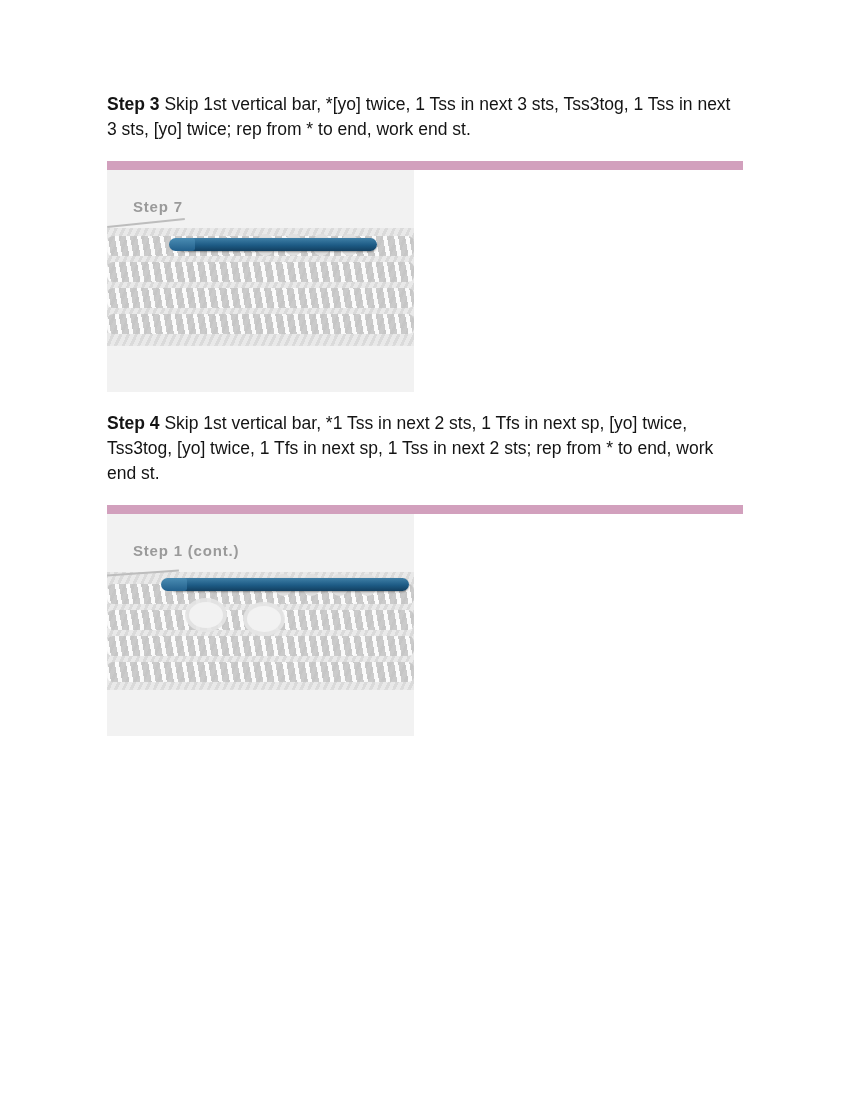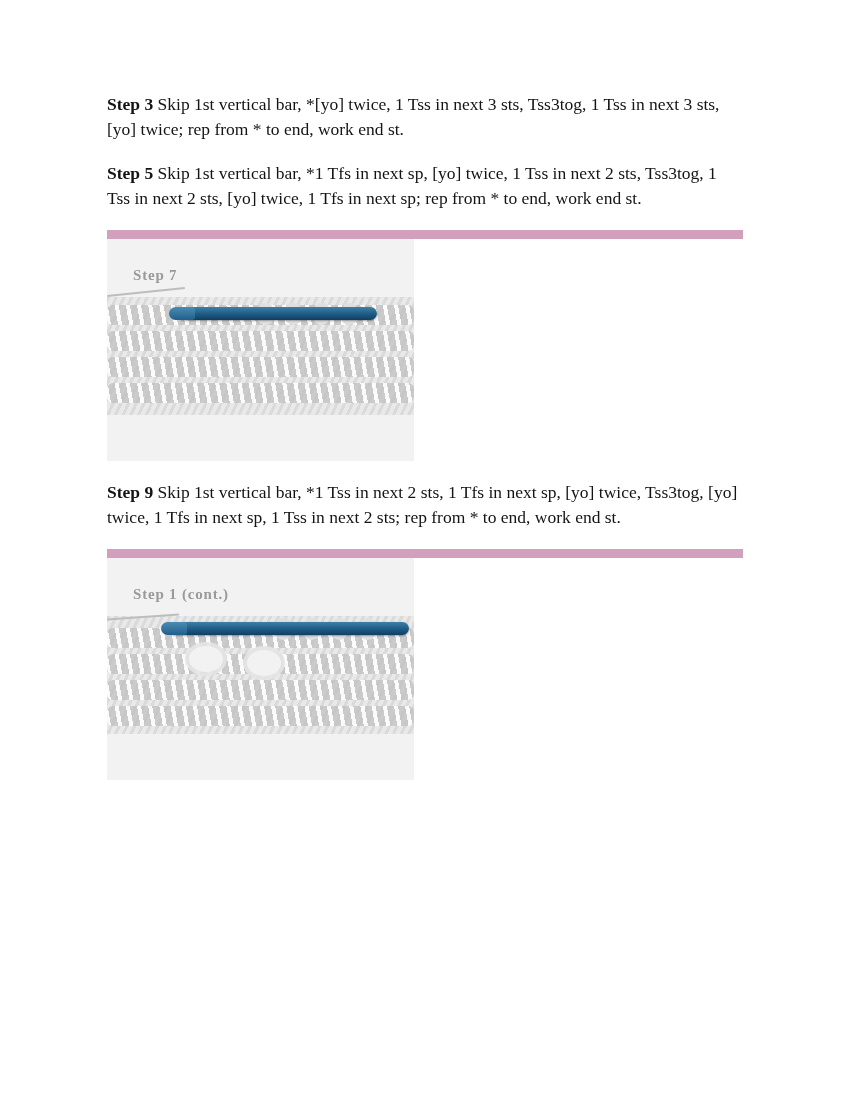--- a/index.html
+++ b/index.html
@@ -12,21 +12,20 @@
     background: #ffffff;
     font-family: "Liberation Sans", sans-serif;
     color: #1a1a1a;
     overflow: hidden;
   }
   .page {
     position: relative;
     width: 677px;
     height: 1100px;
     box-sizing: border-box;
-    font-family: Liberation Serif, serif;
   }
   .content {
     position: absolute;
     left: 107px;
     top: 92px;
     width: 636px;
   }
   .para {
     font-size: 17.5px;
     line-height: 25px;
@@ -139,23 +138,20 @@
 <body>
 
 <div class="page">
   <div class="content">
 
     <p class="para">
       <span class="lead">Step 3</span><span> Skip 1st vertical bar, *[yo] twice, 1 Tss in next 3 sts, Tss3tog, 1 Tss in next 3 sts, [yo] twice; rep from * to end, work end st.</span>
     </p>
 
 
-    <p class="para">
-      <span class="lead">Step 5</span><span> Skip 1st vertical bar, *1 Tfs in next sp, [yo] twice, 1 Tss in next 2 sts, Tss3tog, 1 Tss in next 2 sts, [yo] twice, 1 Tfs in next sp; rep from * to end, work end st.</span>
-    </p>
 
     <div class="figure">
       <div class="figure-rule"></div>
       <div class="figure-body">
         <div class="figure-caption">Step 7</div>
         <div class="photo">
           <div class="yarn-bg"></div>
           <div class="yarn-row" style="top:26px;"></div>
           <div class="yarn-row" style="top:52px;"></div>
           <div class="yarn-row" style="top:78px;"></div>
@@ -167,21 +163,21 @@
           <div class="loop" style="left:234px; top:24px;"></div>
           <div class="hook" style="left:70px; top:28px; width:200px;"></div>
           <div class="hook-tip" style="left:62px; top:28px;"></div>
           <div class="fade-bottom"></div>
         </div>
       </div>
     </div>
 
 
     <p class="para">
-      <span class="lead">Step 9</span><span> Skip 1st vertical bar, *1 Tss in next 2 sts, 1 Tfs in next sp, [yo] twice, Tss3tog, [yo] twice, 1 Tfs in next sp, 1 Tss in next 2 sts; rep from * to end, work end st.</span>
+      <span class="lead">Step 4</span><span> Skip 1st vertical bar, *1 Tss in next 2 sts, 1 Tfs in next sp, [yo] twice, Tss3tog, [yo] twice, 1 Tfs in next sp, 1 Tss in next 2 sts; rep from * to end, work end st.</span>
     </p>
 
     <div class="figure">
       <div class="figure-rule"></div>
       <div class="figure-body">
         <div class="figure-caption">Step 1 (cont.)</div>
         <div class="photo">
           <div class="yarn-bg"></div>
           <div class="yarn-row" style="top:30px;"></div>
           <div class="yarn-row" style="top:56px;"></div>

